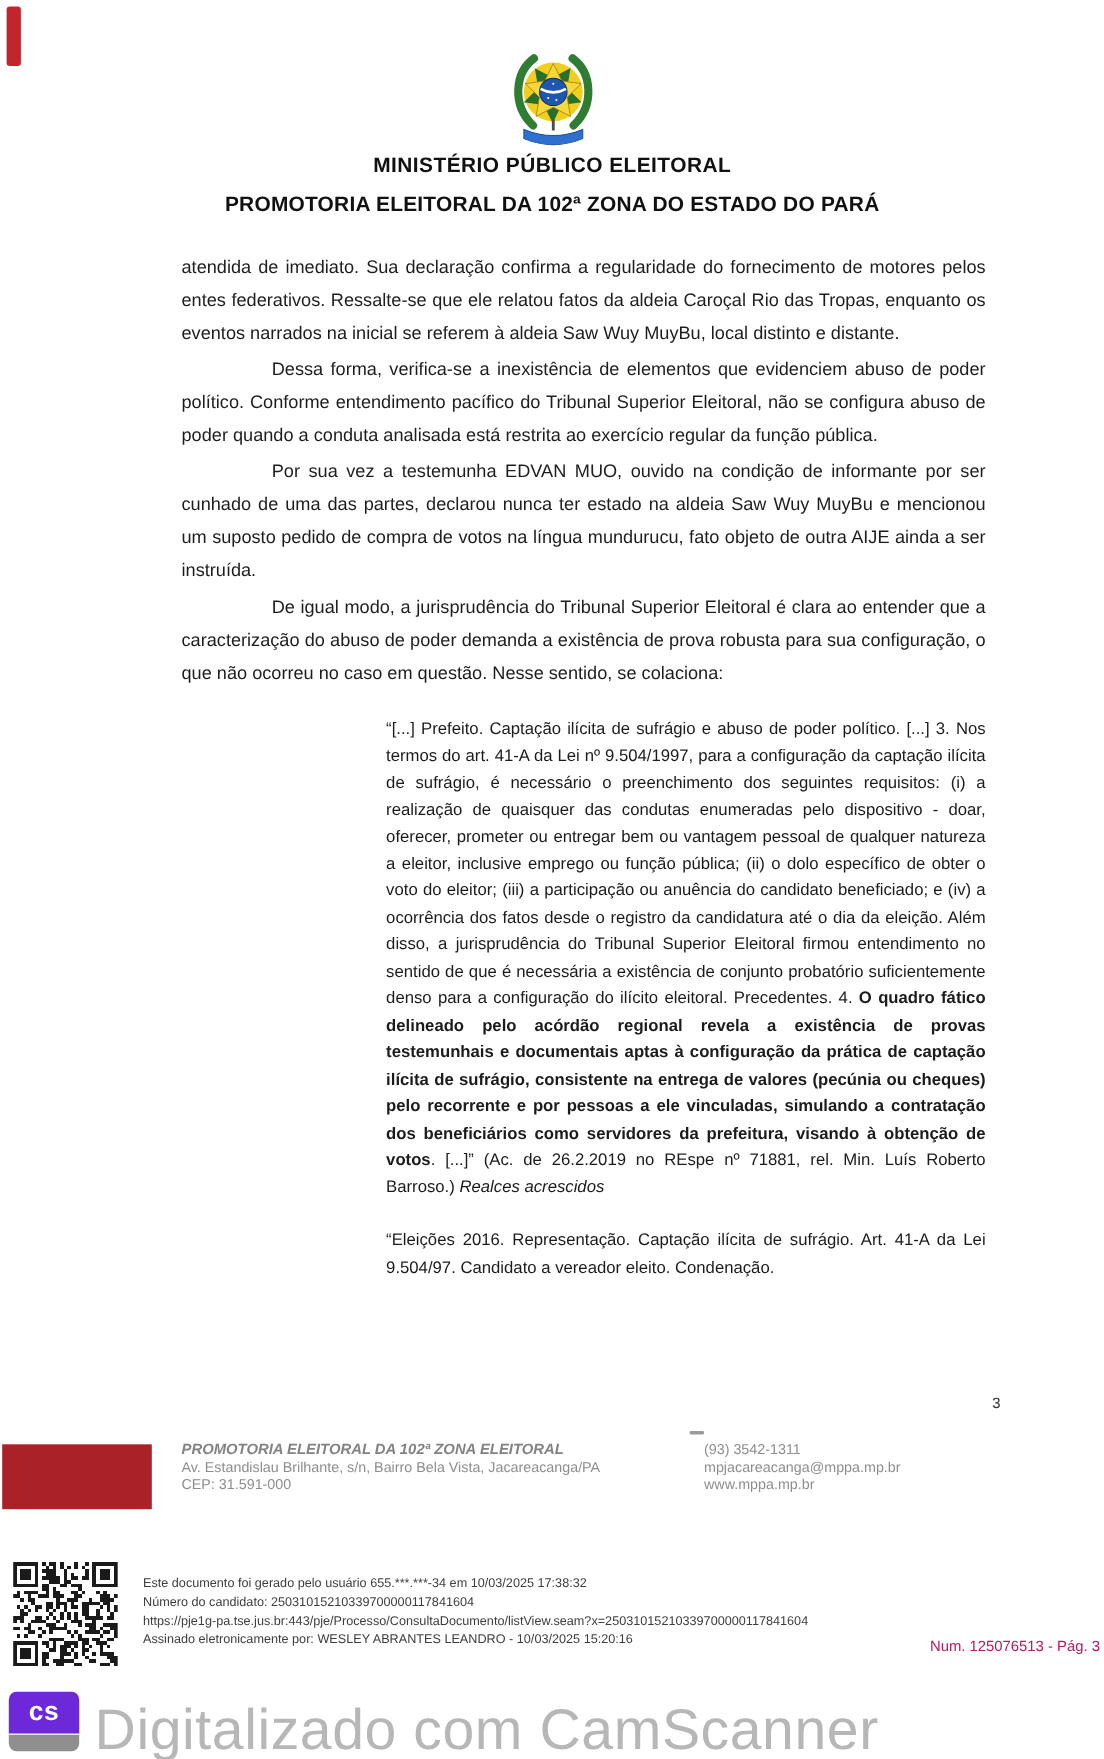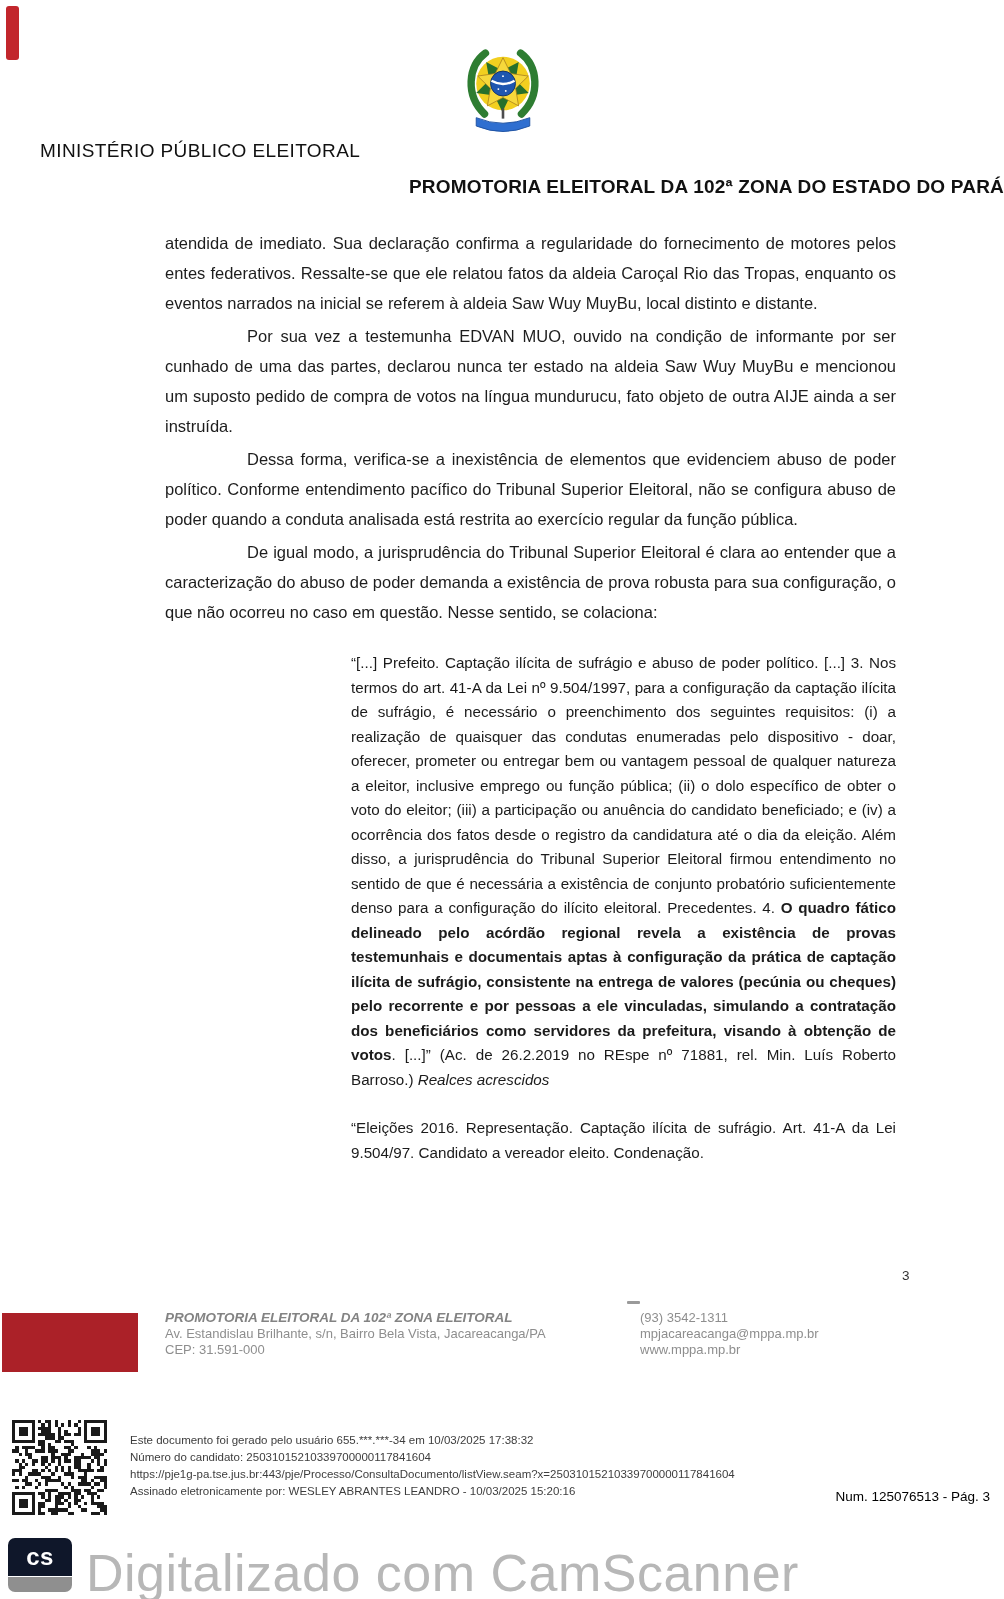--- a/index.html
+++ b/index.html
@@ -15,27 +15,26 @@
     background:#c2262c; border-radius:3px;
   }
   .footer-red-bar {
     position:absolute; left:2px; top:1313px; width:136px; height:59px;
     background:#ab2128;
   }
   
   .emblem { position:absolute; left:456px; top:42px; width:94px; height:96px; }
   .org-title {
     position:absolute; top:140px; left:0; width:100%;
-    text-align:left; font-size:19px; font-weight:400; color:#111;
+    text-align:center; font-size:19px; font-weight:700; color:#111;
     letter-spacing:.4px;
-    padding-left:40px;
   }
   .office-title {
     position:absolute; top:176px; left:0; width:100%;
-    text-align:right; font-size:19px; font-weight:700; color:#111;
+    text-align:center; font-size:19px; font-weight:700; color:#111;
     letter-spacing:.2px;
   }
   
   .body-text { position:absolute; left:165px; top:228px; width:731px; }
   .body-text p {
     font-size:16.5px; line-height:30px; text-align:justify; color:#1d1d1d;
     margin-bottom:3px;
   }
   .body-text p.indent { text-indent:82px; }
   .quote-block { margin-top:24px; margin-left:186px; width:545px; }
@@ -58,26 +57,26 @@
   .footer-right .line { font-size:13px; line-height:16px; }
   .phone-icon {
     position:absolute; left:627px; top:1301px; width:13px; height:3px;
     background:#9a9a9a; border-radius:1px;
   }
   
   .qr { position:absolute; left:12px; top:1420px; width:95px; height:95px; }
   .sig-lines { position:absolute; left:130px; top:1432px; width:740px; color:#3d3d3d; }
   .sig-lines .sig-line { font-size:11.5px; line-height:17px; }
   .doc-ref {
-    position:absolute; right:14px; top:1489px; font-size:13.5px; color:#000000;
+    position:absolute; right:4px; top:1489px; font-size:13.5px; color:#be185d;
   }
   
   .cs-icon { position:absolute; left:8px; top:1538px; width:64px; height:54px; }
   .cs-icon .cs-top {
-    width:64px; height:38px; background:#0f172a; border-radius:7px 7px 0 0;
+    width:64px; height:38px; background:#6d28d9; border-radius:7px 7px 0 0;
     display:flex; align-items:center; justify-content:center;
     color:#ffffff; font-size:24px; font-weight:700; letter-spacing:.5px;
   }
   .cs-icon .cs-bottom {
     width:64px; height:15px; background:#8f8f8f; border-radius:0 0 7px 7px; margin-top:1px;
   }
   .watermark-text {
     position:absolute; left:86px; top:1543px; font-size:52px; color:#b7b7b7;
     letter-spacing:.5px; white-space:nowrap;
   }
@@ -109,22 +108,22 @@
     <rect x="48.6" y="72" width="2.8" height="11" fill="#4d4d4d"></rect>
 
     <path d="M21,82 Q50,94 79,82 L79,91 Q50,103 21,91 Z" fill="#2f6fd0" stroke="#1b4fa0" stroke-width="1"></path>
   </svg>
 
   <div class="org-title">MINISTÉRIO PÚBLICO ELEITORAL</div>
   <div class="office-title">PROMOTORIA ELEITORAL DA 102ª ZONA DO ESTADO DO PARÁ</div>
 
   <div class="body-text">
     <p>atendida de imediato. Sua declaração confirma a regularidade do fornecimento de motores pelos entes federativos. Ressalte-se que ele relatou fatos da aldeia Caroçal Rio das Tropas, enquanto os eventos narrados na inicial se referem à aldeia Saw Wuy MuyBu, local distinto e distante.</p>
+    <p class="indent">Dessa forma, verifica-se a inexistência de elementos que evidenciem abuso de poder político. Conforme entendimento pacífico do Tribunal Superior Eleitoral, não se configura abuso de poder quando a conduta analisada está restrita ao exercício regular da função pública.</p>
     <p class="indent">Por sua vez a testemunha EDVAN MUO, ouvido na condição de informante por ser cunhado de uma das partes, declarou nunca ter estado na aldeia Saw Wuy MuyBu e mencionou um suposto pedido de compra de votos na língua mundurucu, fato objeto de outra AIJE ainda a ser instruída.</p>
-    <p class="indent">Dessa forma, verifica-se a inexistência de elementos que evidenciem abuso de poder político. Conforme entendimento pacífico do Tribunal Superior Eleitoral, não se configura abuso de poder quando a conduta analisada está restrita ao exercício regular da função pública.</p>
     <p class="indent">De igual modo, a jurisprudência do Tribunal Superior Eleitoral é clara ao entender que a caracterização do abuso de poder demanda a existência de prova robusta para sua configuração, o que não ocorreu no caso em questão. Nesse sentido, se colaciona:</p>
 
     <div class="quote-block">
       <p><span>“[...] Prefeito. Captação ilícita de sufrágio e abuso de poder político. [...] 3. Nos termos do art. 41-A da Lei nº 9.504/1997, para a configuração da captação ilícita de sufrágio, é necessário o preenchimento dos seguintes requisitos: (i) a realização de quaisquer das condutas enumeradas pelo dispositivo - doar, oferecer, prometer ou entregar bem ou vantagem pessoal de qualquer natureza a eleitor, inclusive emprego ou função pública; (ii) o dolo específico de obter o voto do eleitor; (iii) a participação ou anuência do candidato beneficiado; e (iv) a ocorrência dos fatos desde o registro da candidatura até o dia da eleição. Além disso, a jurisprudência do Tribunal Superior Eleitoral firmou entendimento no sentido de que é necessária a existência de conjunto probatório suficientemente denso para a configuração do ilícito eleitoral. Precedentes. 4. </span><span class="quote-bold">O quadro fático delineado pelo acórdão regional revela a existência de provas testemunhais e documentais aptas à configuração da prática de captação ilícita de sufrágio, consistente na entrega de valores (pecúnia ou cheques) pelo recorrente e por pessoas a ele vinculadas, simulando a contratação dos beneficiários como servidores da prefeitura, visando à obtenção de votos</span><span>. [...]” (Ac. de 26.2.2019 no REspe nº 71881, rel. Min. Luís Roberto Barroso.) </span><span class="quote-italic">Realces acrescidos</span></p>
       <p>“Eleições 2016. Representação. Captação ilícita de sufrágio. Art. 41-A da Lei 9.504/97. Candidato a vereador eleito. Condenação.</p>
     </div>
   </div>
 
   <div class="page-number">3</div>
 

